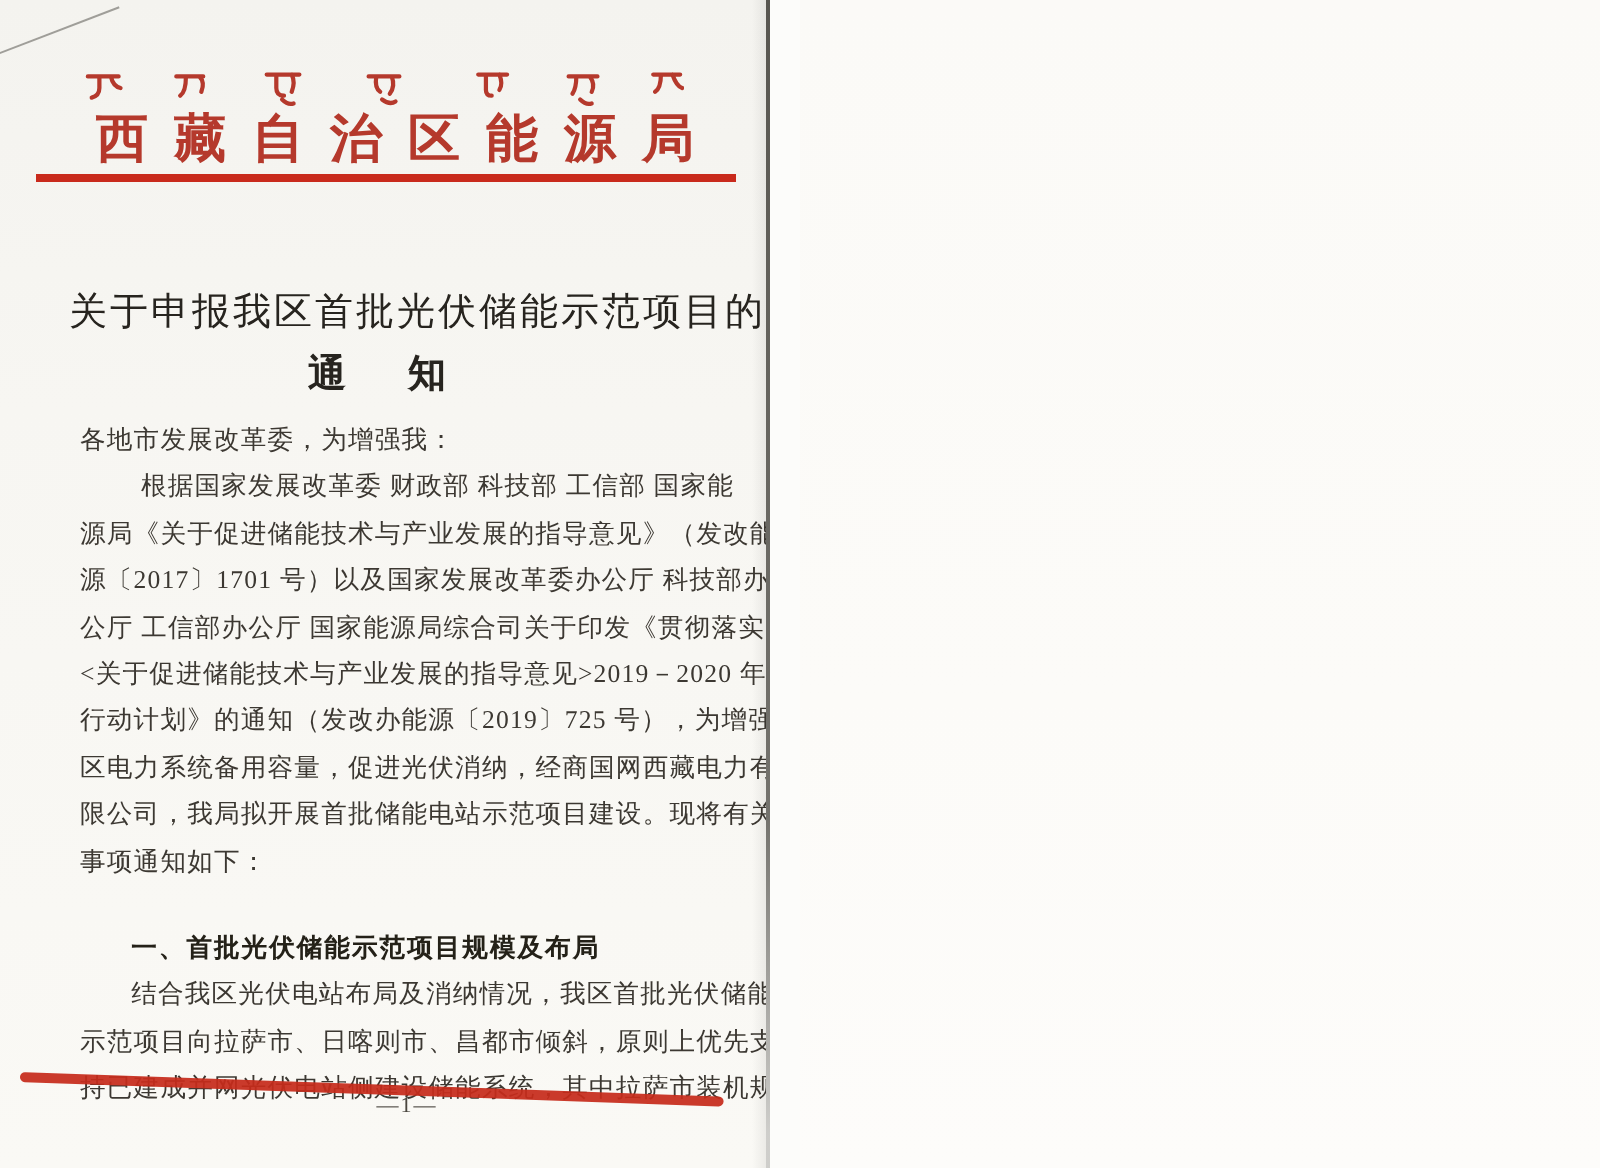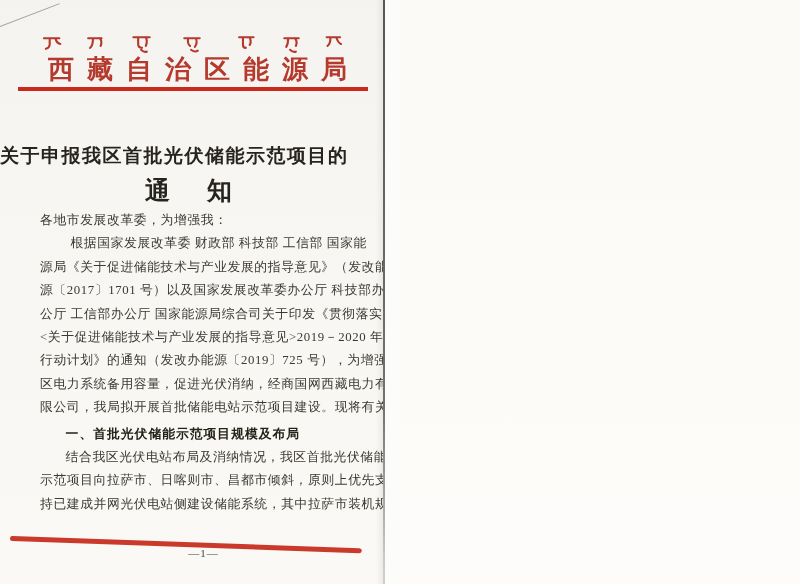--- a/index.html
+++ b/index.html
@@ -43,35 +43,35 @@
   }
   .red-rule{
     position:absolute;top:87px;left:18px;width:350px;height:3.5px;
     background:var(--rule-red,#c92a1c);
   }
   .doc-number{
     position:absolute;top:112px;right:16px;
     font-size:12.5px;color:#3f3b35;letter-spacing:1px;
   }
   .title1{
-    position:absolute;top:143px;left:0;right:0;text-align:left;
-    font-size:19px;font-weight:bold;color:#27241f;letter-spacing:1.5px;
+    position:absolute;top:143px;left:0;right:0;text-align:right;
+    font-size:19px;font-weight:normal;color:#27241f;letter-spacing:1.5px;
   }
   .title2{
     position:absolute;top:174px;left:0;right:0;text-align:center;
-    font-size:25px;font-weight:bold;color:#27241f;letter-spacing:6px;
+    font-size:19px;font-weight:bold;color:#27241f;letter-spacing:6px;
   }
   
   .lines{position:absolute;font-size:12.8px;color:#3c3832;letter-spacing:.6px;}
   .lines-left{top:209px;left:40px;right:16px;}
   .lines-right{top:13px;left:440px;right:12px;font-size:13.2px;}
   .line{line-height:23.4px;height:23.4px;white-space:nowrap;}
   .lines-right .line{line-height:23.4px;height:23.4px;}
   .line.indent{text-indent:2em;text-align:right;}
-  .line.heading{font-weight:bold;color:#242118;text-indent:2em;margin-top:3px;letter-spacing:1px;}
+  .line.heading{font-weight:bold;color:#242118;text-indent:2em;margin-top:20px;letter-spacing:1px;}
   .page-num{
     position:absolute;font-size:11px;color:#4a463f;letter-spacing:1px;text-align:center;
   }
   .page-num-left{top:547px;left:40px;right:16px;}
   .page-num-right{top:550px;left:440px;right:60px;}
   .red-underline{
     position:absolute;top:536px;left:10px;width:352px;height:5px;
     background:var(--underline-red,#c62b1b);border-radius:3px;
     transform:rotate(2deg);transform-origin:left center;opacity:.93;
   }
@@ -106,20 +106,21 @@
   <div class="lines lines-left">
       <div class="line plain">各地市发展改革委，为增强我：</div>
       <div class="line indent">根据国家发展改革委 财政部 科技部 工信部 国家能</div>
       <div class="line plain">源局《关于促进储能技术与产业发展的指导意见》（发改能</div>
       <div class="line plain">源〔2017〕1701 号）以及国家发展改革委办公厅 科技部办</div>
       <div class="line plain">公厅 工信部办公厅 国家能源局综合司关于印发《贯彻落实</div>
       <div class="line plain">&lt;关于促进储能技术与产业发展的指导意见&gt;2019－2020 年</div>
       <div class="line plain">行动计划》的通知（发改办能源〔2019〕725 号），为增强我</div>
       <div class="line plain">区电力系统备用容量，促进光伏消纳，经商国网西藏电力有</div>
       <div class="line plain">限公司，我局拟开展首批储能电站示范项目建设。现将有关</div>
+      <div class="line plain">事项通知如下：</div>
       <div class="line heading">一、首批光伏储能示范项目规模及布局</div>
       <div class="line indent">结合我区光伏电站布局及消纳情况，我区首批光伏储能</div>
       <div class="line plain">示范项目向拉萨市、日喀则市、昌都市倾斜，原则上优先支</div>
       <div class="line plain">持已建成并网光伏电站侧建设储能系统，其中拉萨市装机规</div>
     </div>
 
   <div class="red-underline"></div>
 
   <div class="page-num page-num-left">—1—</div>
 </div>

